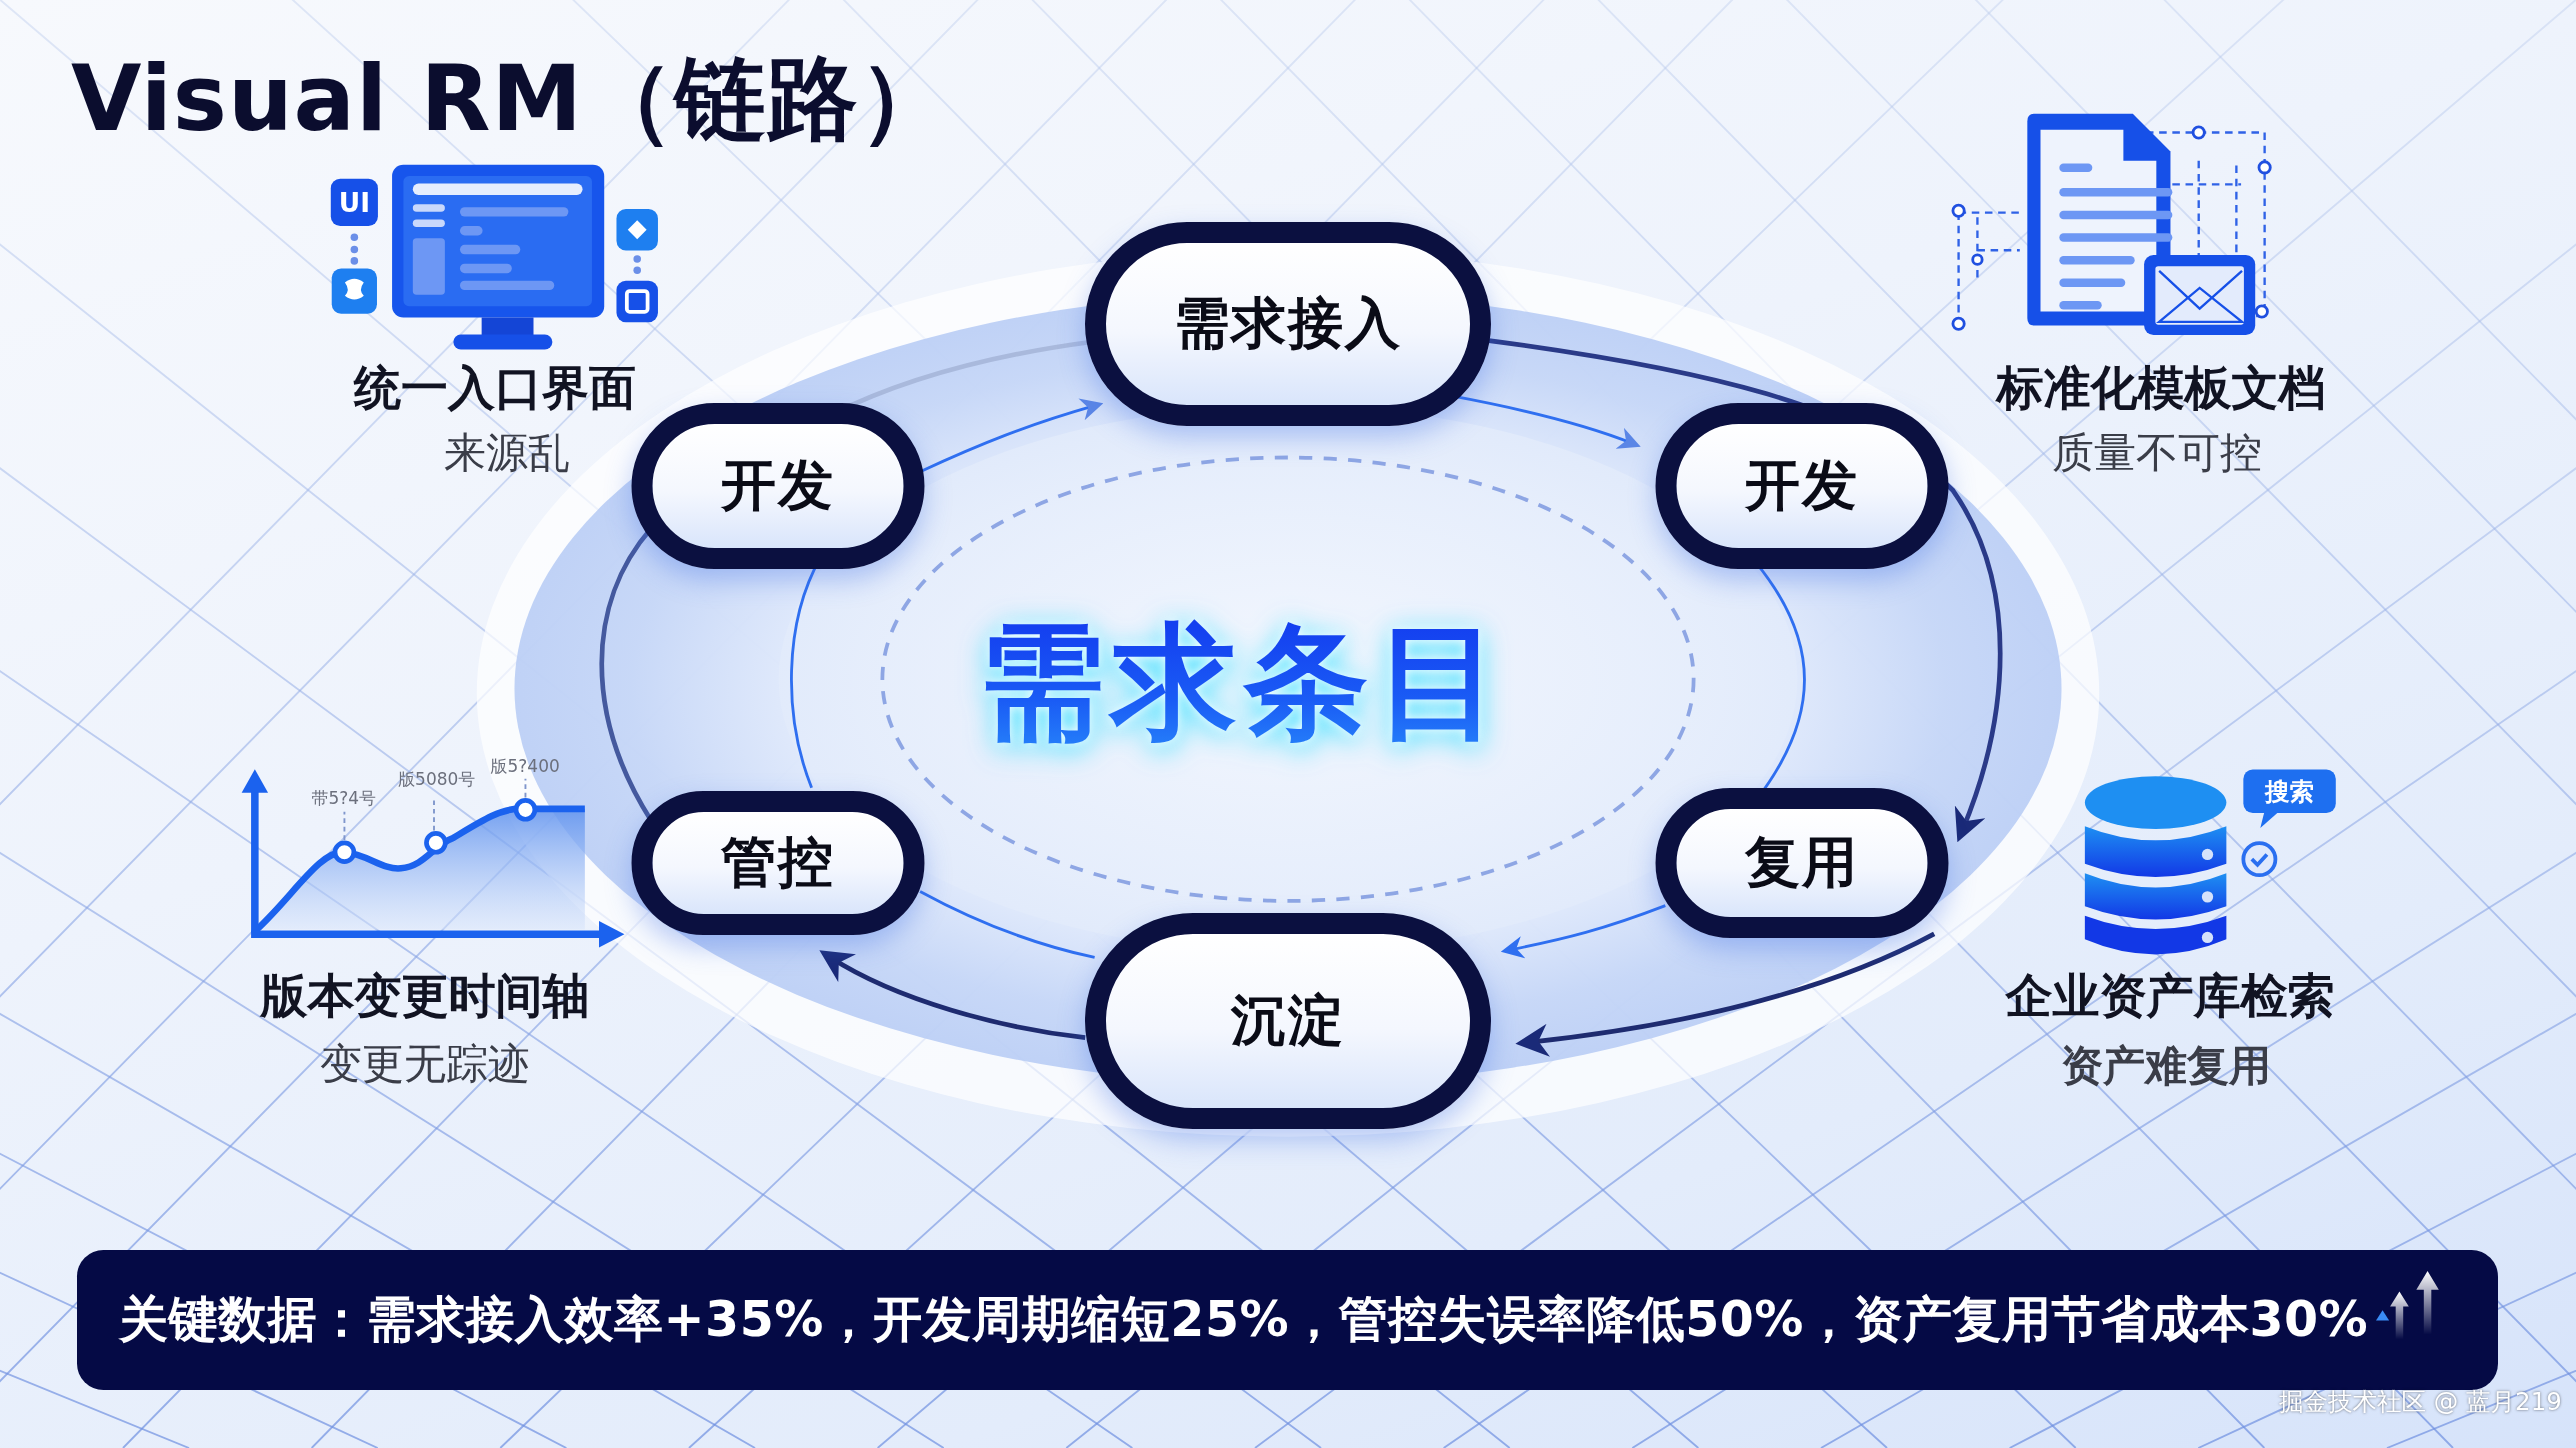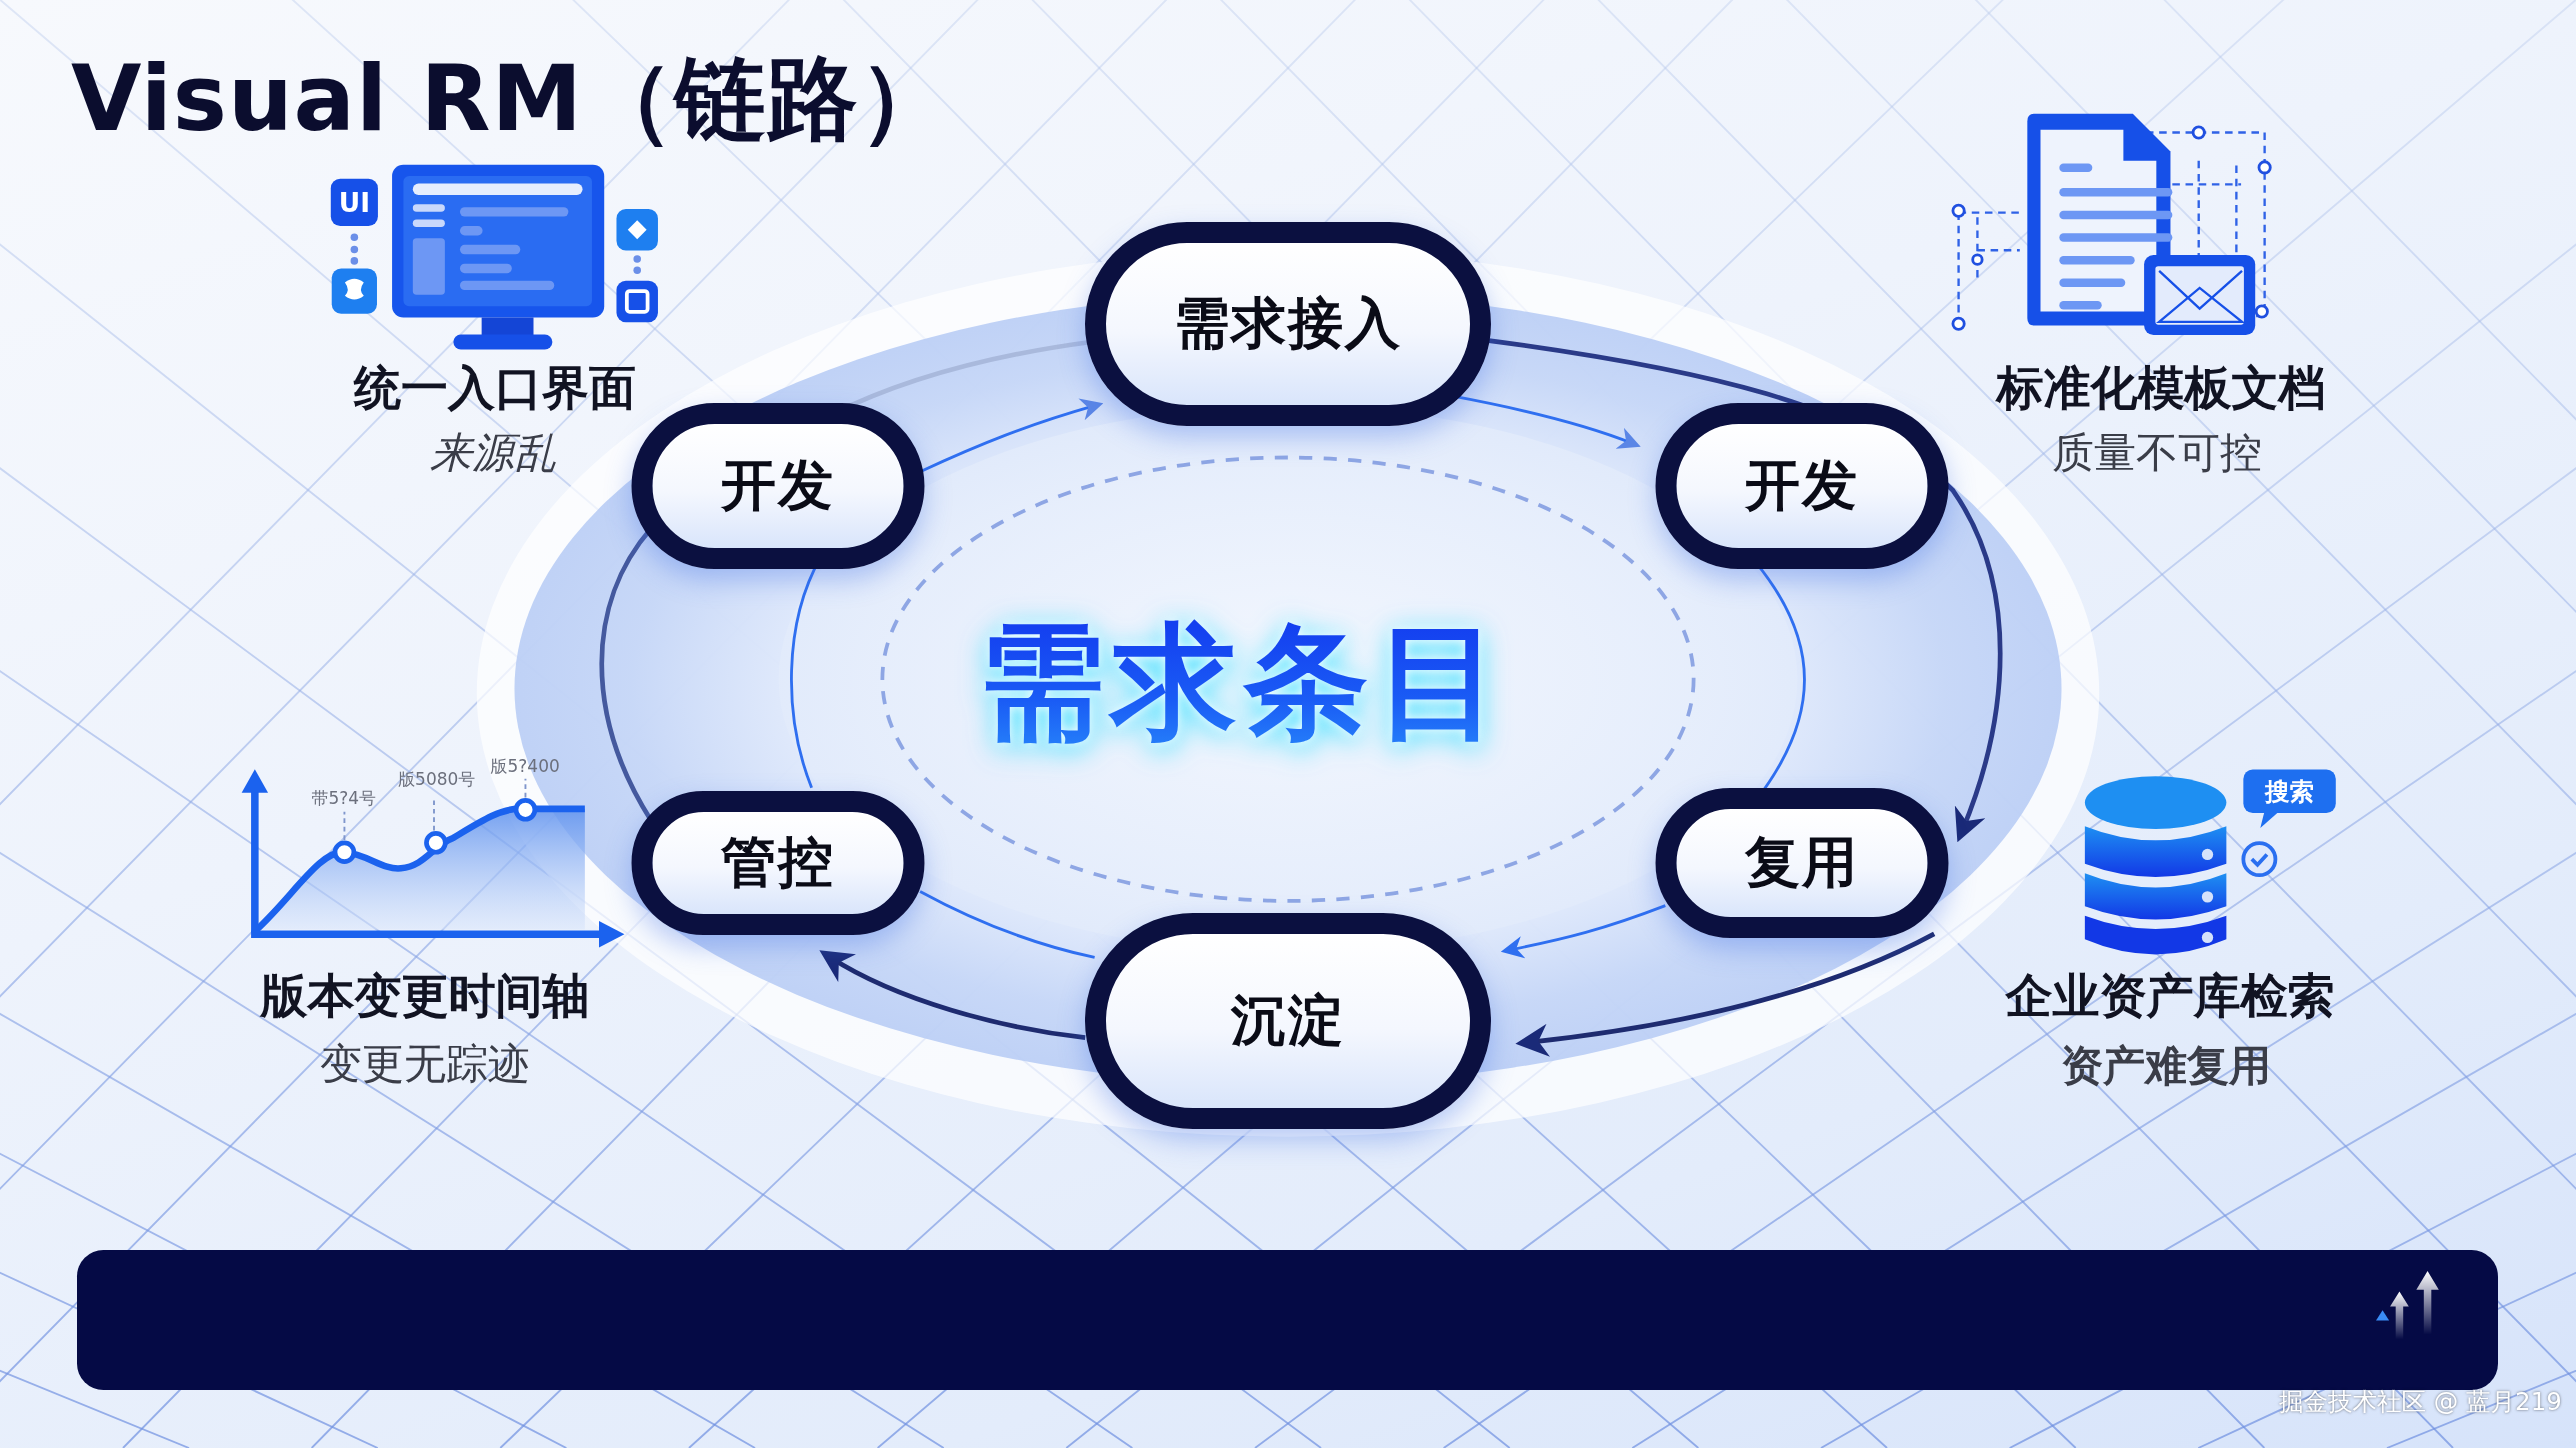--- a/index.html
+++ b/index.html
@@ -158,21 +158,21 @@
   <rect x="165" y="167" width="55" height="22" fill="#1445d6"></rect>
   <rect x="135" y="185" width="105" height="16" rx="8" fill="#1650e8"></rect>
   <rect x="308" y="52" width="44" height="44" rx="10" fill="#1e7ff0"></rect>
   <path d="M320 74 l10 -10 l10 10 l-10 10z" fill="#ffffff"></path>
   <circle cx="330" cy="105" r="4" fill="#6b8fe8"></circle>
     <circle cx="330" cy="117" r="4" fill="#6b8fe8"></circle>
   <rect x="308" y="128" width="44" height="44" rx="10" fill="#1650e8"></rect>
   <rect x="319" y="139" width="22" height="22" rx="3" fill="none" stroke="#ffffff" stroke-width="4"></rect>
 </svg>
 <div class="abs feature-title" style="left:495px;top:357px;">统一入口界面</div>
-<div class="abs feature-sub" style="left:493px;top:425px;font-style:italic;">来源乱</div>
+<div class="abs feature-sub" style="left:507px;top:425px;">来源乱</div>
 
 <svg class="abs" style="left:1944px;top:109px" width="387" height="226" viewBox="0 0 410 240">
   <g fill="none" stroke="#2f62e6" stroke-width="2.5" stroke-dasharray="8 6">
     <path d="M15 110 V230 M15 110 H80 M35 150 H80 M35 115 V180"></path>
     <path d="M200 25 H340 V220 H270 M270 175 V50 M310 60 V200 M200 80 H315"></path>
   </g>
   <g fill="#ffffff" stroke="#2050e0" stroke-width="3">
     <circle cx="15" cy="108" r="6"></circle>
       <circle cx="15" cy="228" r="6"></circle>
       <circle cx="35" cy="160" r="5"></circle>
@@ -245,20 +245,21 @@
   </g>
   <g>
     <circle cx="205" cy="105" r="17" fill="#dfe9fc" stroke="#2a6ff0" stroke-width="4"></circle>
     <path d="M197 105 L203 111 L213 100" fill="none" stroke="#2a6ff0" stroke-width="4"></path>
   </g>
 </svg>
 <div class="abs feature-title" style="left:2170px;top:965px;">企业资产库检索</div>
 <div class="abs feature-sub" style="left:2166px;top:1038px;font-weight:bold;">资产难复用</div>
 
 <div class="abs bottom-bar">
+  <span class="text">关键数据：需求接入效率+35%，开发周期缩短25%，管控失误率降低50%，资产复用节省成本30%</span>
   <svg style="position:absolute;right:42px;top:19px" width="85" height="75" viewBox="0 0 90 80">
     <defs>
       <linearGradient id="arrowFade" x1="0" y1="0" x2="0" y2="1">
         <stop offset="0" stop-color="#ffffff"></stop>
         <stop offset="1" stop-color="#ffffff" stop-opacity="0"></stop>
       </linearGradient>
     </defs>
     <path d="M20 40 L30 24 L40 40 H34 V75 H26 V40 Z" fill="url(#arrowFade)"></path>
     <path d="M48 22 L60 2 L72 22 H64 V70 H56 V22 Z" fill="url(#arrowFade)"></path>
     <path d="M5 55 L12 44 L19 55 Z" fill="#3a8cf5"></path>

